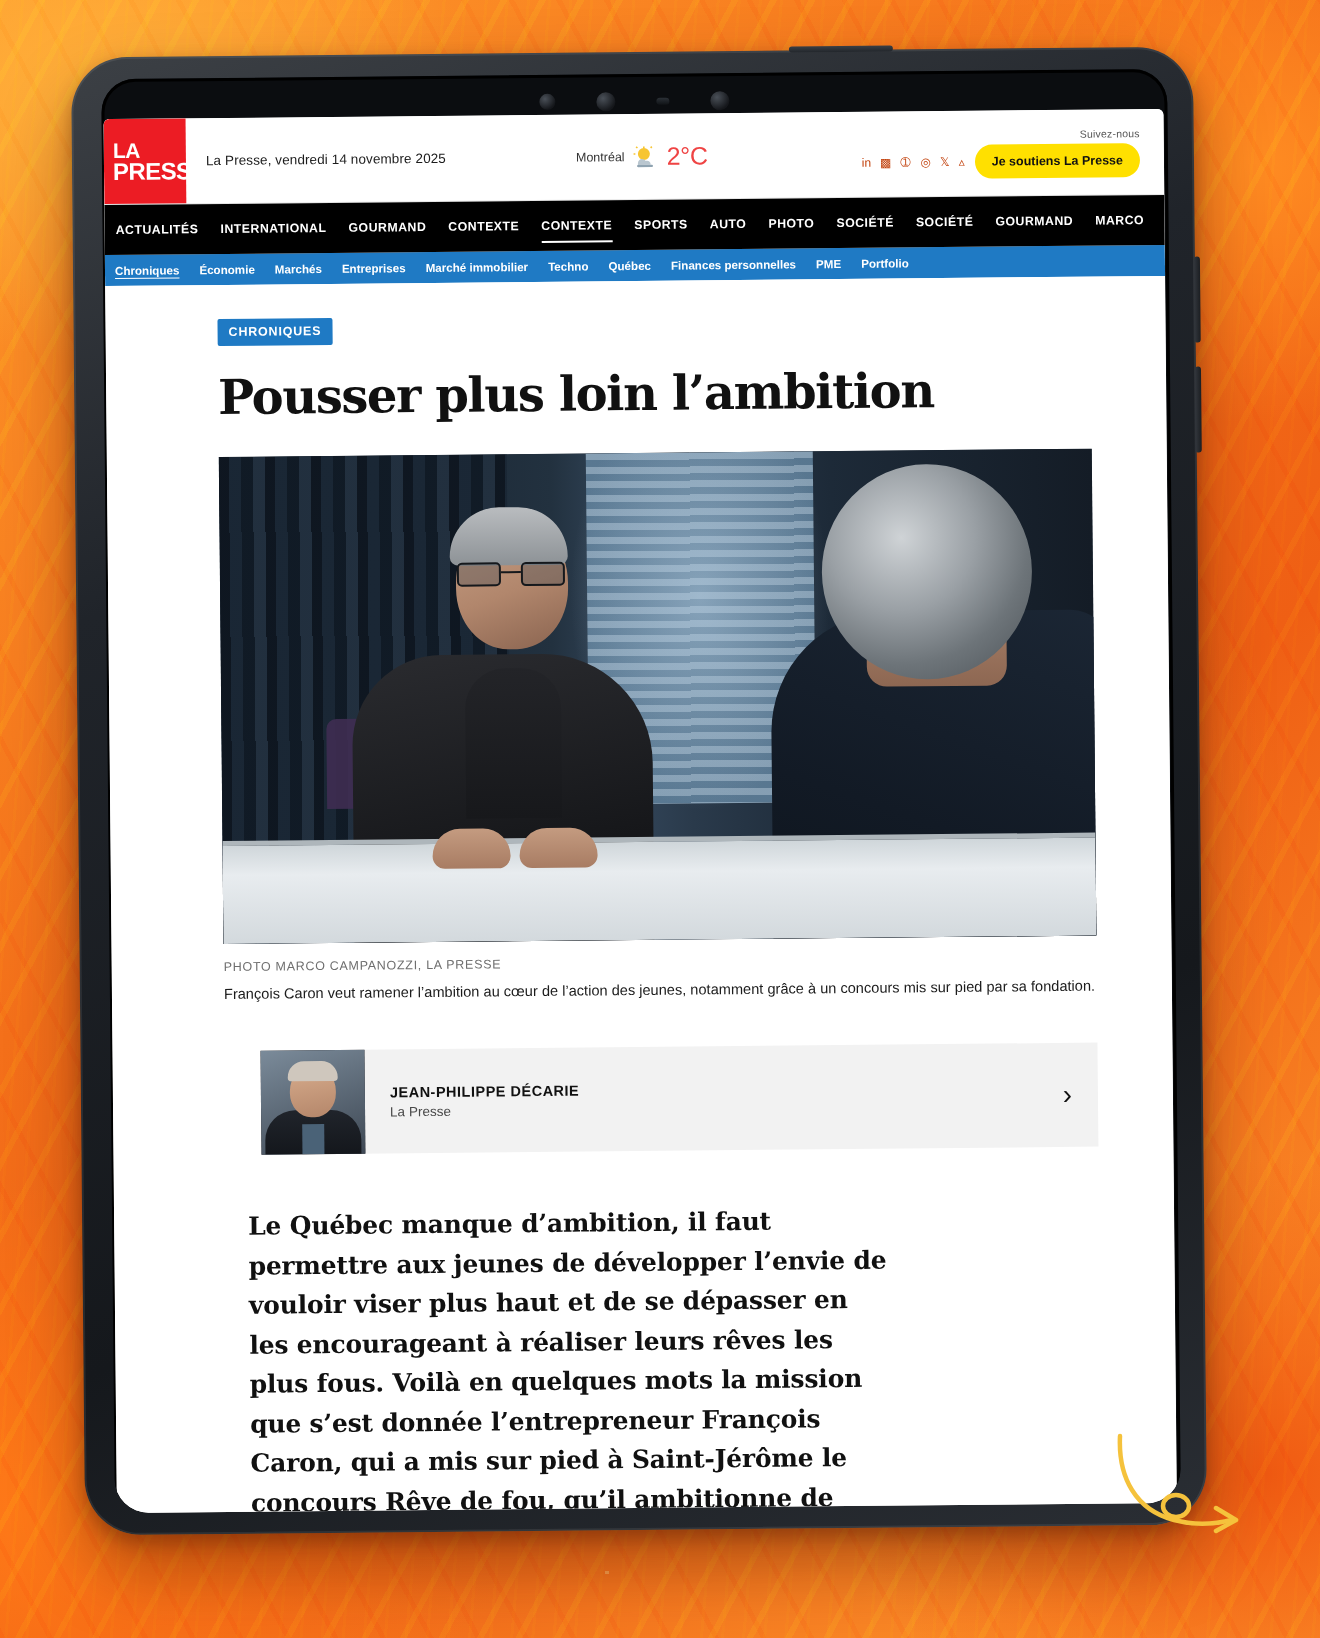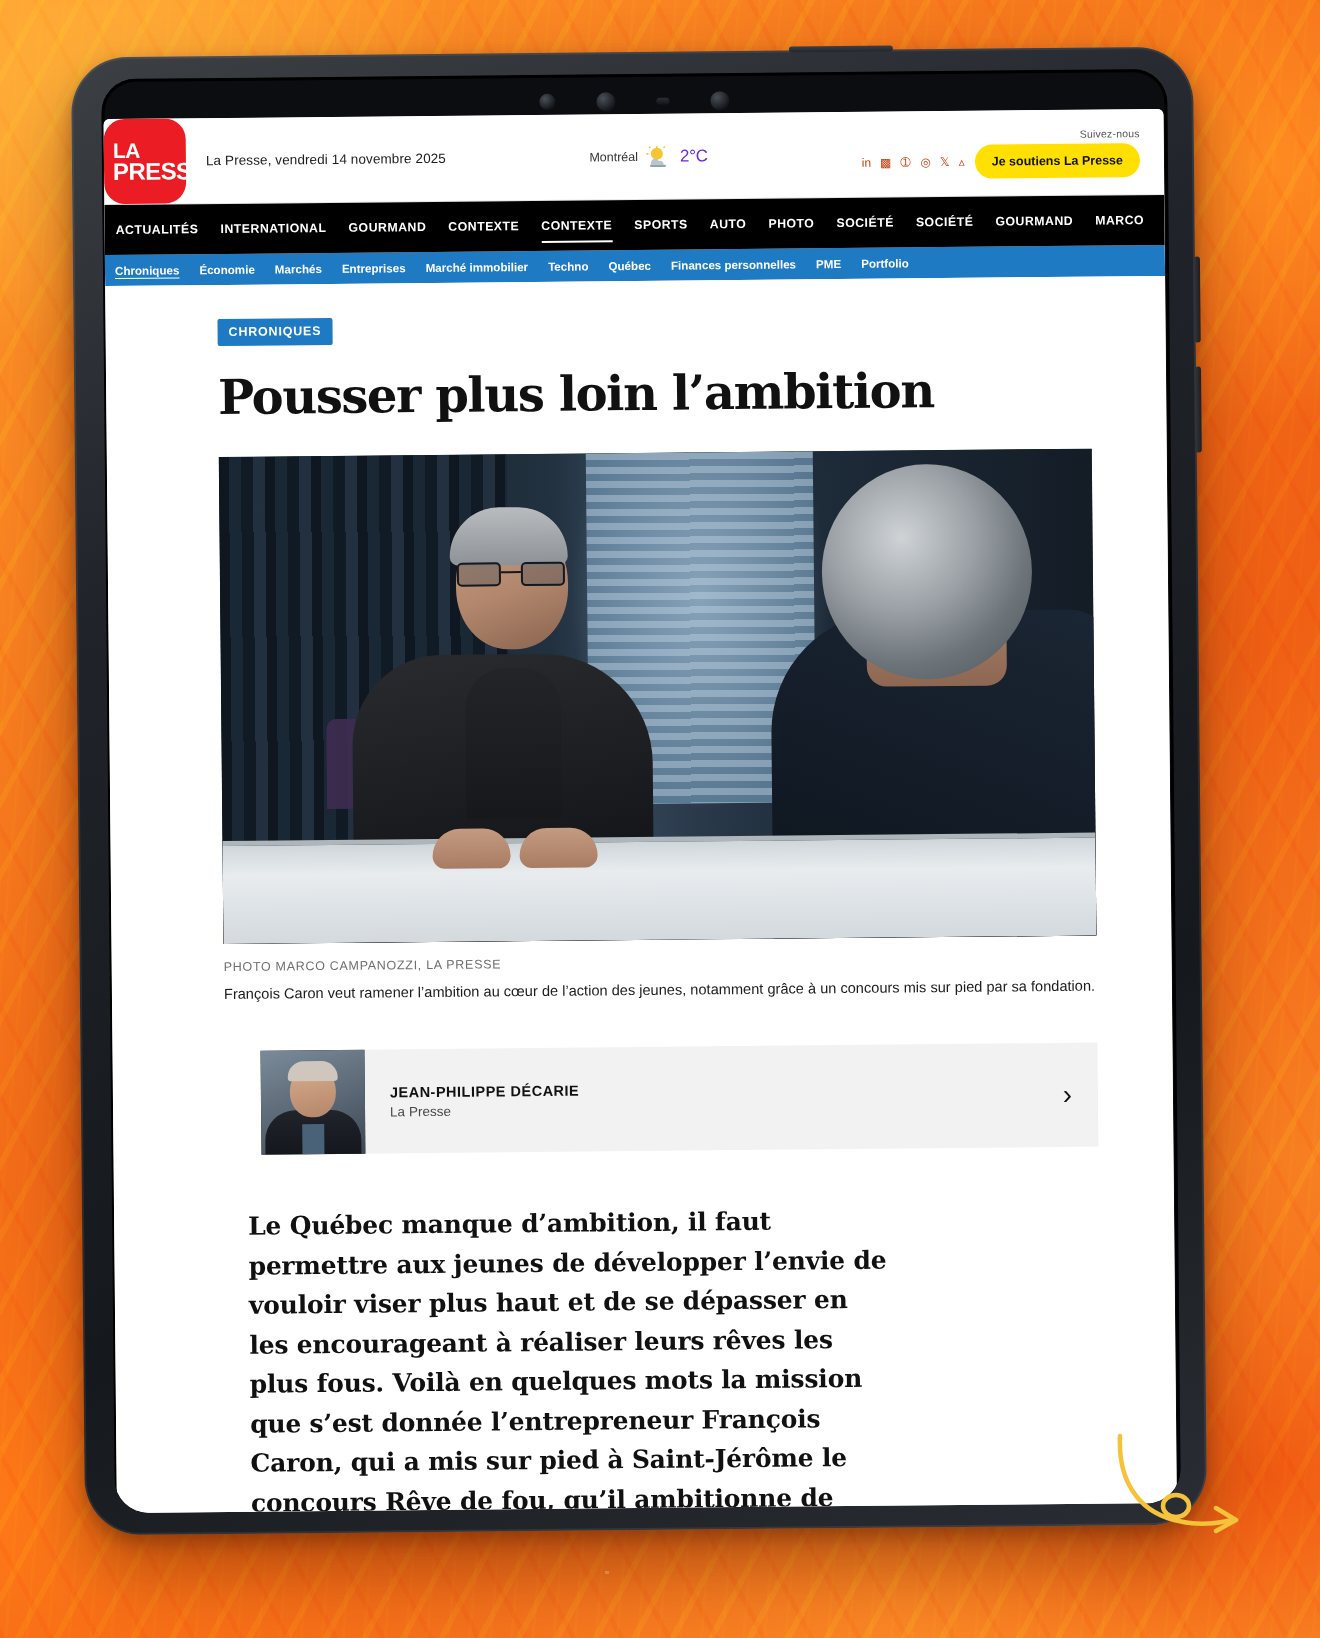--- a/index.html
+++ b/index.html
@@ -122,21 +122,20 @@
   }
   .logo-box {
     width: 82px;
     background: #ec1c24;
     color: #fff;
     display: flex;
     flex-direction: column;
     justify-content: center;
     padding-left: 9px;
     flex: none;
-    border-radius: 21px;
   }
   .logo-la { font-weight: 700; font-size: 21px; line-height: 19px; letter-spacing: -0.5px; }
   .logo-presse { font-weight: 700; font-size: 24px; line-height: 23px; letter-spacing: -0.6px; }
 
   .masthead-mid {
     flex: 1;
     display: flex;
     align-items: center;
     padding: 0 14px 0 20px;
     gap: 10px;
@@ -144,21 +143,21 @@
   .mh-date { font-size: 13.5px; color: #1c1c1c; letter-spacing: 0.1px; }
   .mh-weather {
     margin-left: auto;
     display: flex;
     align-items: center;
     gap: 8px;
     transform: translateX(-150px);
   }
   .mh-city { font-size: 12.5px; color: #333; }
   .sun-icon { width: 26px; height: 22px; position: relative; }
-  .mh-temp { font-size: 17px; color: #6d28d9; letter-spacing: -0.3px; }
+  .mh-temp { font-size: 25px; color: #ef4444; letter-spacing: -0.3px; }
 
   .mh-right {
     display: flex;
     flex-direction: column;
     align-items: flex-end;
     gap: 4px;
     padding-right: 4px;
     transform: translateX(-6px);
   }
   .follow-label { font-size: 10.5px; color: #555; letter-spacing: 0.2px; }

